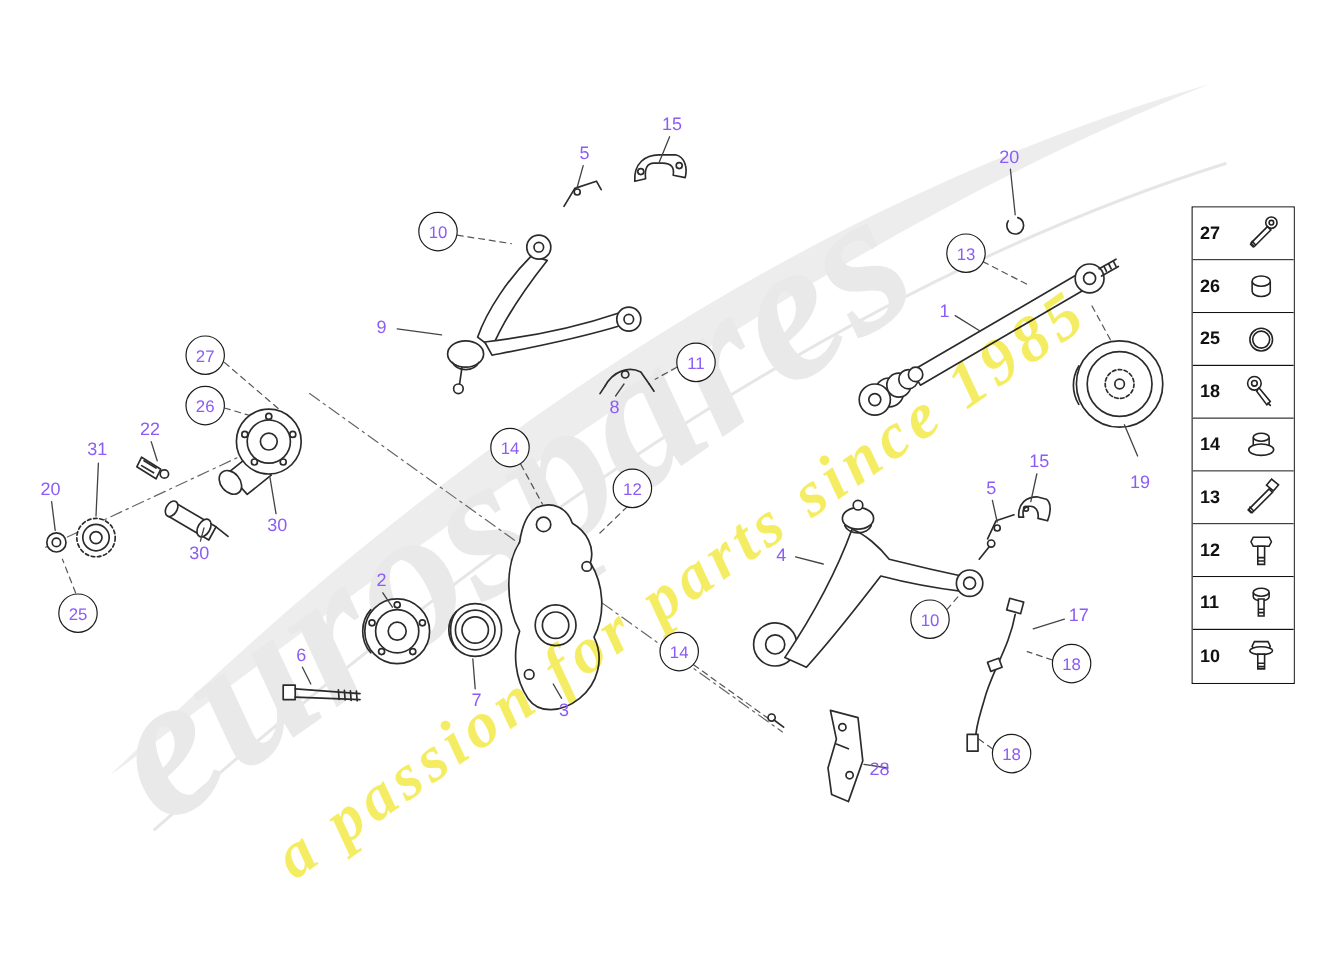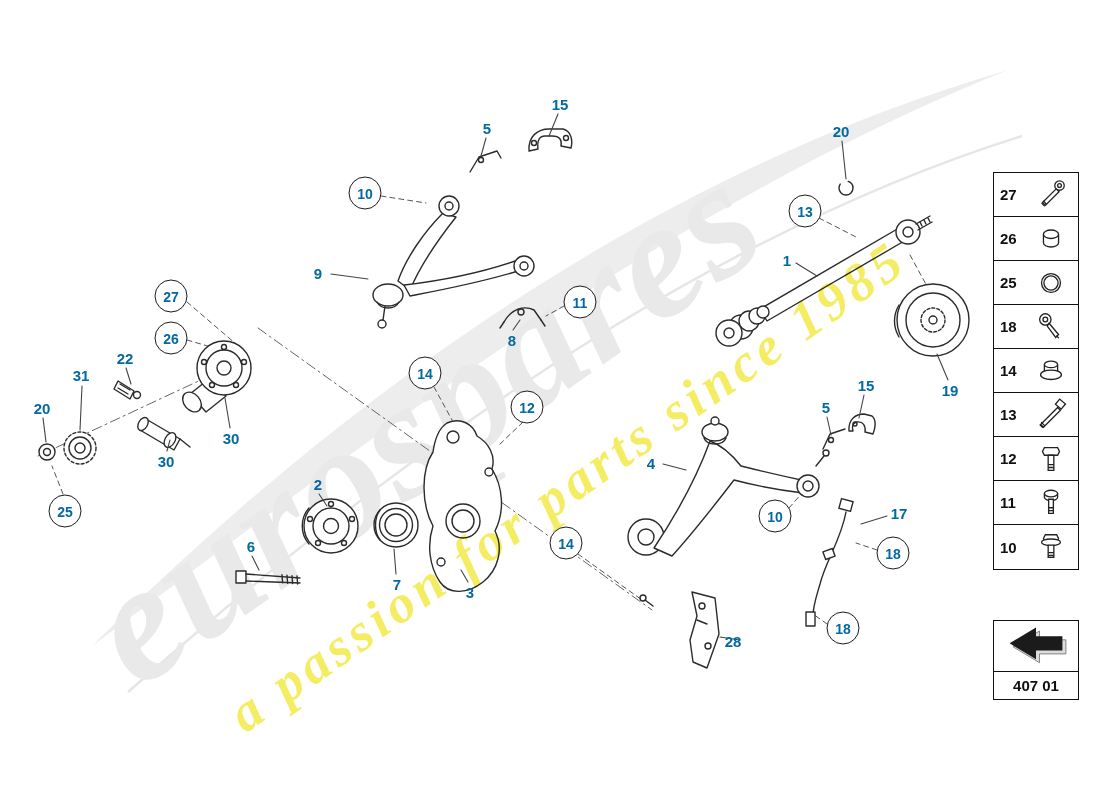--- a/index.html
+++ b/index.html
@@ -20,22 +20,22 @@
   #callout-layer{position:absolute;left:0;top:0;width:1100px;height:800px;z-index:4;}
 
   
   .art *{stroke:#2b2b2b;fill:none;stroke-width:1.4;stroke-linecap:round;stroke-linejoin:round;}
   .art .w{fill:#fff;}
   .art .ld{stroke:#444;stroke-width:1.1;}
   .art .dash{stroke:#555;stroke-width:1;stroke-dasharray:5 4;}
   .art .axis{stroke:#666;stroke-width:1;stroke-dasharray:10 4 2 4;}
 
   
-  .callout{position:absolute;transform:translate(-50%,-50%);color:#0369a1;
-    font-weight:bold;font-size:15px;line-height:1;cursor:pointer;}
+  .callout{position:absolute;transform:translate(-50%,-50%);color:#8b5cf6;
+    font-weight:normal;font-size:15px;line-height:1;cursor:pointer;}
   .callout.circled{width:31px;height:31px;border:1.8px solid #1c1c1c;border-radius:50%;
     background:#fff;display:flex;align-items:center;justify-content:center;font-size:14px;}
 
   
   .sidebar{position:absolute;left:993px;top:172px;width:84px;z-index:5;
     border:1.6px solid #111;background:#fff;}
   .sb-row{display:flex;align-items:center;height:44px;border-bottom:1.6px solid #111;
     padding:0 3px 0 6px;box-sizing:border-box;background:#fff;cursor:pointer;}
   .sb-row:last-child{border-bottom:none;}
   .sb-num{font-weight:bold;font-size:15px;color:#111;width:26px;flex:0 0 auto;}
@@ -277,21 +277,21 @@
       <div class="callout circled" style="left: 580px; top: 302px;">11</div>
       <div class="callout" style="left: 512px; top: 340px;">8</div>
       <div class="callout circled" style="left: 171px; top: 296px;">27</div>
       <div class="callout circled" style="left: 171px; top: 338px;">26</div>
       <div class="callout" style="left: 125px; top: 358px;">22</div>
       <div class="callout" style="left: 81px; top: 375px;">31</div>
       <div class="callout" style="left: 42px; top: 408px;">20</div>
       <div class="callout circled" style="left: 425px; top: 373px;">14</div>
       <div class="callout circled" style="left: 527px; top: 407px;">12</div>
       <div class="callout" style="left: 866px; top: 385px;">15</div>
-      <div class="callout" style="left: 950px; top: 390px;">19</div>
+      <div class="callout" style="left: 950px; top: 402px;">19</div>
       <div class="callout" style="left: 826px; top: 407px;">5</div>
       <div class="callout" style="left: 231px; top: 438px;">30</div>
       <div class="callout" style="left: 166px; top: 461px;">30</div>
       <div class="callout" style="left: 651px; top: 463px;">4</div>
       <div class="callout" style="left: 318px; top: 484px;">2</div>
       <div class="callout circled" style="left: 65px; top: 511px;">25</div>
       <div class="callout circled" style="left: 775px; top: 516px;">10</div>
       <div class="callout" style="left: 899px; top: 513px;">17</div>
       <div class="callout circled" style="left: 566px; top: 543px;">14</div>
       <div class="callout" style="left: 251px; top: 546px;">6</div>
@@ -408,23 +408,14 @@
               <path d="M12 5 L24 5 L26 9 L24 13 L12 13 L10 9 Z"></path>
               <ellipse cx="18" cy="13" rx="10" ry="3.5"></ellipse>
               <path d="M15 16 L15 29 L21 29 L21 16 Z"></path>
               <path d="M15 24 h6 M15 27 h6" fill="none"></path>
             </g>
           </svg>
         </span>
       </div>
     </aside>
 
-  <div class="navbox">
-    <div class="nav-arrow">
-      <svg viewBox="0 0 80 50" width="72" height="44">
-        <polygon points="44,8 44,18 74,18 74,34 44,34 44,44 14,26" fill="#dcdcdc" stroke="#777" stroke-width="1"></polygon>
-        <polygon points="40,4 40,14 70,14 70,30 40,30 40,40 10,22" fill="#1b1b1b"></polygon>
-      </svg>
-    </div>
-    <div class="nav-code">407 01</div>
-  </div>
 
 </div>
 
 </body></html>

